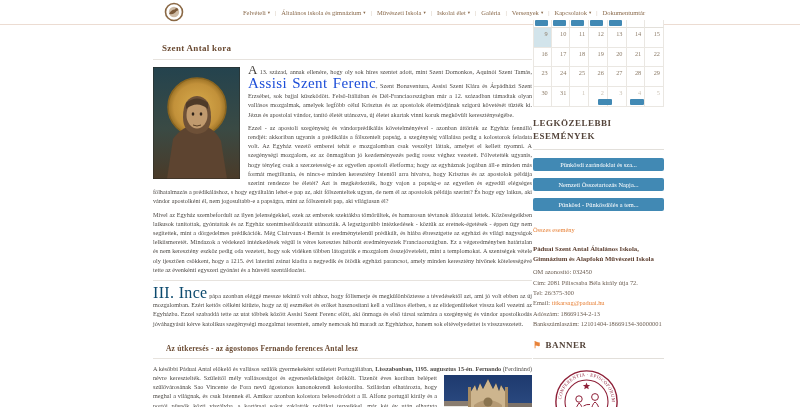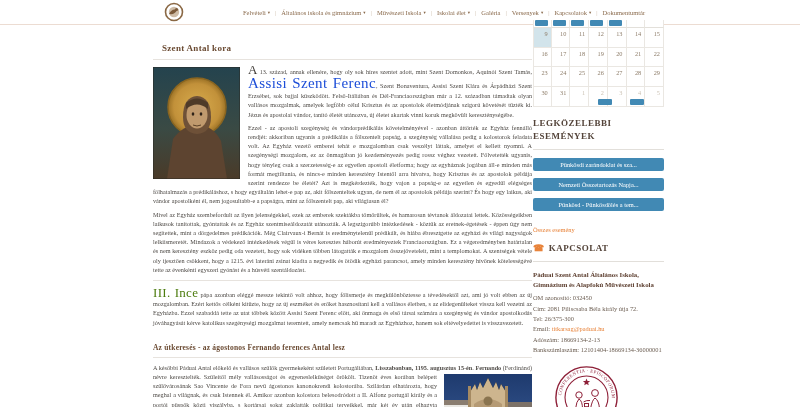--- a/index.html
+++ b/index.html
@@ -16,23 +16,23 @@
   .nav li + li::before{content:"|";color:#cbb9a7;margin:0 5px;font-size:6.5px;}
   .nav .caret{font-size:4.5px;margin-left:2px;color:#8a6a4c;}
 
   
   .article{position:absolute;left:153px;top:24px;width:379px;z-index:2;color:#4b4742;}
   .article h1{margin:19px 0 6px 9px;font-size:9px;font-weight:bold;color:#6b4b33;letter-spacing:.3px;}
   .rule{border:none;border-top:1px solid #e7e3de;margin:0 0 5px 0;}
   .article p{margin:0 0 4px 0;font-size:6.2px;line-height:9.2px;text-align:justify;color:#4e4a46;}
   .dropcap{font-size:13px;line-height:9px;color:#3e3a36;}
   .bigtext{font-size:15px;line-height:15px;letter-spacing:.4px;color:#1d4ed8;}
-  .bigtext2{font-size:13px;line-height:13px;letter-spacing:.3px;color:#4d7c0f;}
+  .bigtext2{font-size:16px;line-height:13px;letter-spacing:.3px;color:#0c4a6e;}
   .b{font-weight:bold;}
-  .article h2{margin:16px 0 5px 0;font-size:7.5px;font-weight:bold;color:#6b4b33;letter-spacing:.2px;}
+  .article h2{margin:16px 0 5px 13px;font-size:7.5px;font-weight:bold;color:#6b4b33;letter-spacing:.2px;}
   .img-francis{float:left;width:87px;height:112px;margin:2px 8px 3px 0;}
   .img-church{float:right;width:88px;height:70px;margin:2px 0 2px 7px;}
 
   
   .sidebar{position:absolute;left:533px;top:20px;width:131px;z-index:20;background:#fff;}
 
   .cal{position:relative;width:131px;background:#fff;}
   .cal-row{display:flex;}
   .cal-cell{width:18.71px;box-sizing:border-box;border-right:1px solid #eae7e2;
             border-bottom:1px solid #eae7e2;position:relative;background:#fff;}
@@ -246,33 +246,33 @@
   <div class="events">
     <h3 class="side-heading">LEGKÖZELEBBI ESEMÉNYEK</h3>
     <div style="height:8px;"></div>
     <button class="event-btn">Pünkösdi zarándoklat és sza...</button>
     <button class="event-btn">Nemzeti Összetartozás Napja...</button>
     <button class="event-btn">Pünkösd - Pünkösdölés a tem...</button>
     <a class="all-link">Összes esemény</a>
   </div>
 
   <div>
-    <h3 class="side-heading" style="margin-top:6px;"><span class="hicon">☎</span><span>KAPCSOLAT</span></h3>
     <div class="contact-body">
       <p class="contact-name">Páduai Szent Antal Általános Iskola, Gimnázium és Alapfokú Művészeti Iskola</p>
       <p class="contact-line">OM azonosító: 032450</p>
       <p class="contact-line">Cím: 2081 Piliscsaba Béla király útja 72.</p>
       <p class="contact-line">Tel: 26/375-300</p>
       <p class="contact-line"><span>Email: </span><a class="email-link">titkarsag@paduai.hu</a></p>
       <p class="contact-line">Adószám: 18669134-2-13</p>
       <p class="contact-line">Bankszámlaszám: 12101404-18669134-36000001</p>
     </div>
   </div>
 
   <div class="banner-block">
+    <h3 class="side-heading"><span class="hicon">⚑</span><span>BANNER</span></h3>
     <svg class="seal" width="63" height="63" viewBox="0 0 63 63">
       <circle cx="31.5" cy="31.5" r="30.6" fill="#fff" stroke="#8e2038" stroke-width="1.4"></circle>
       <circle cx="31.5" cy="31.5" r="21.5" fill="#fff" stroke="#8e2038" stroke-width="1.1"></circle>
       <defs>
           <path id="ringpath" d="M 6.2,31.5 A 25.3,25.3 0 1 1 56.8,31.5"></path>
         </defs>
       <text font-size="4.6" fill="#8e2038" letter-spacing="0.4" font-family="Liberation Serif, serif">
         <textPath href="#ringpath" startOffset="2">CONFERENTIA · EPISCOPORUM · HUNGARIAE</textPath>
       </text>
       <path d="M31.5,12.5 l1,2.4 2.6,.2 -2,1.7 .7,2.5 -2.3,-1.4 -2.3,1.4 .7,-2.5 -2,-1.7 2.6,-.2 Z" fill="#8e2038"></path>

